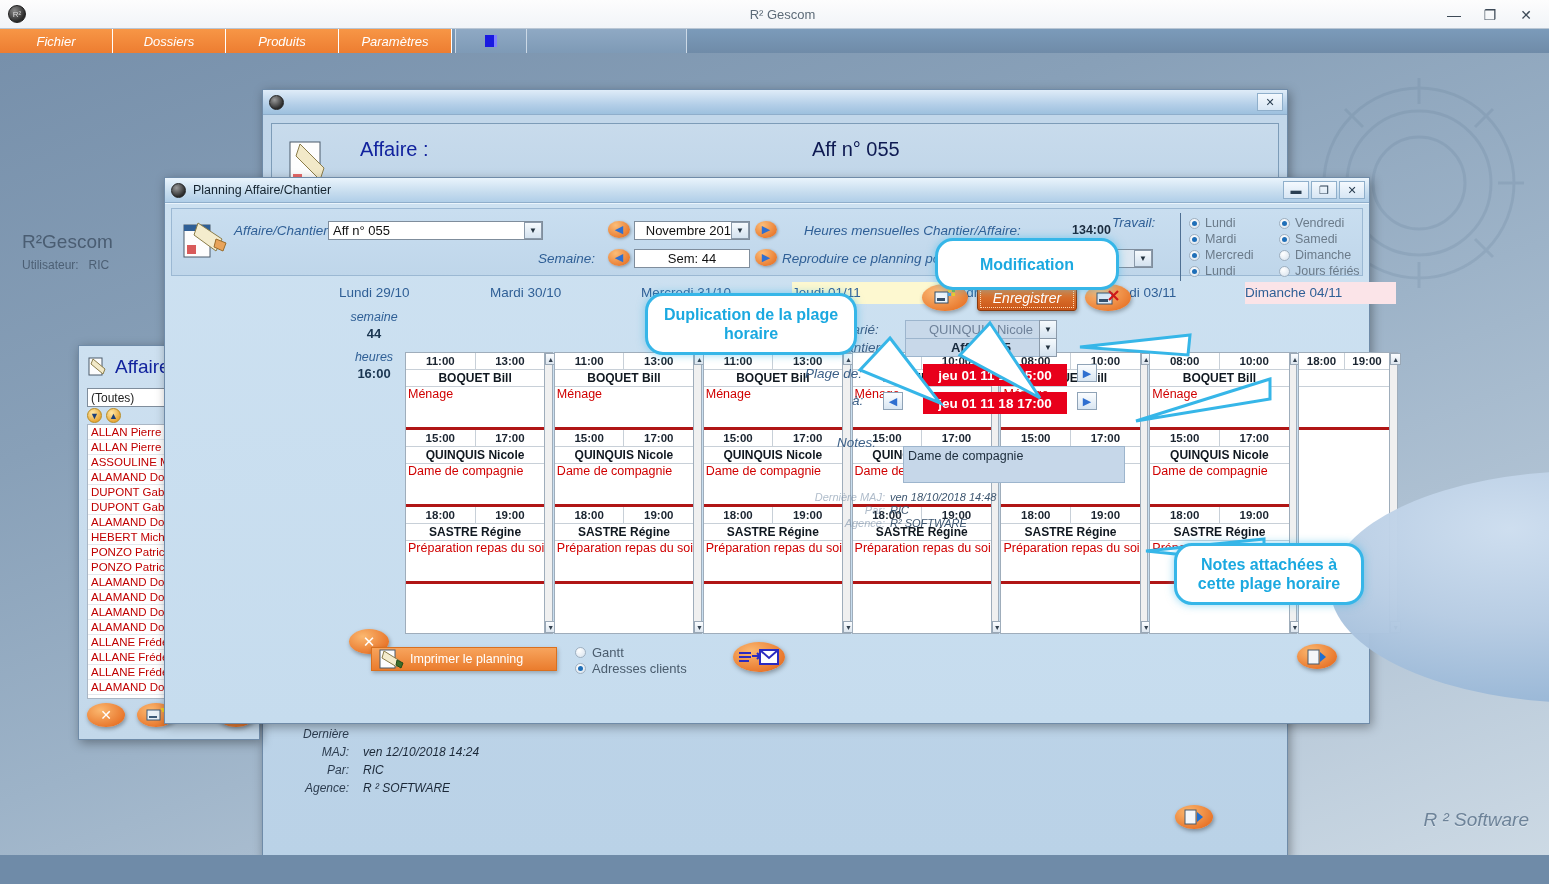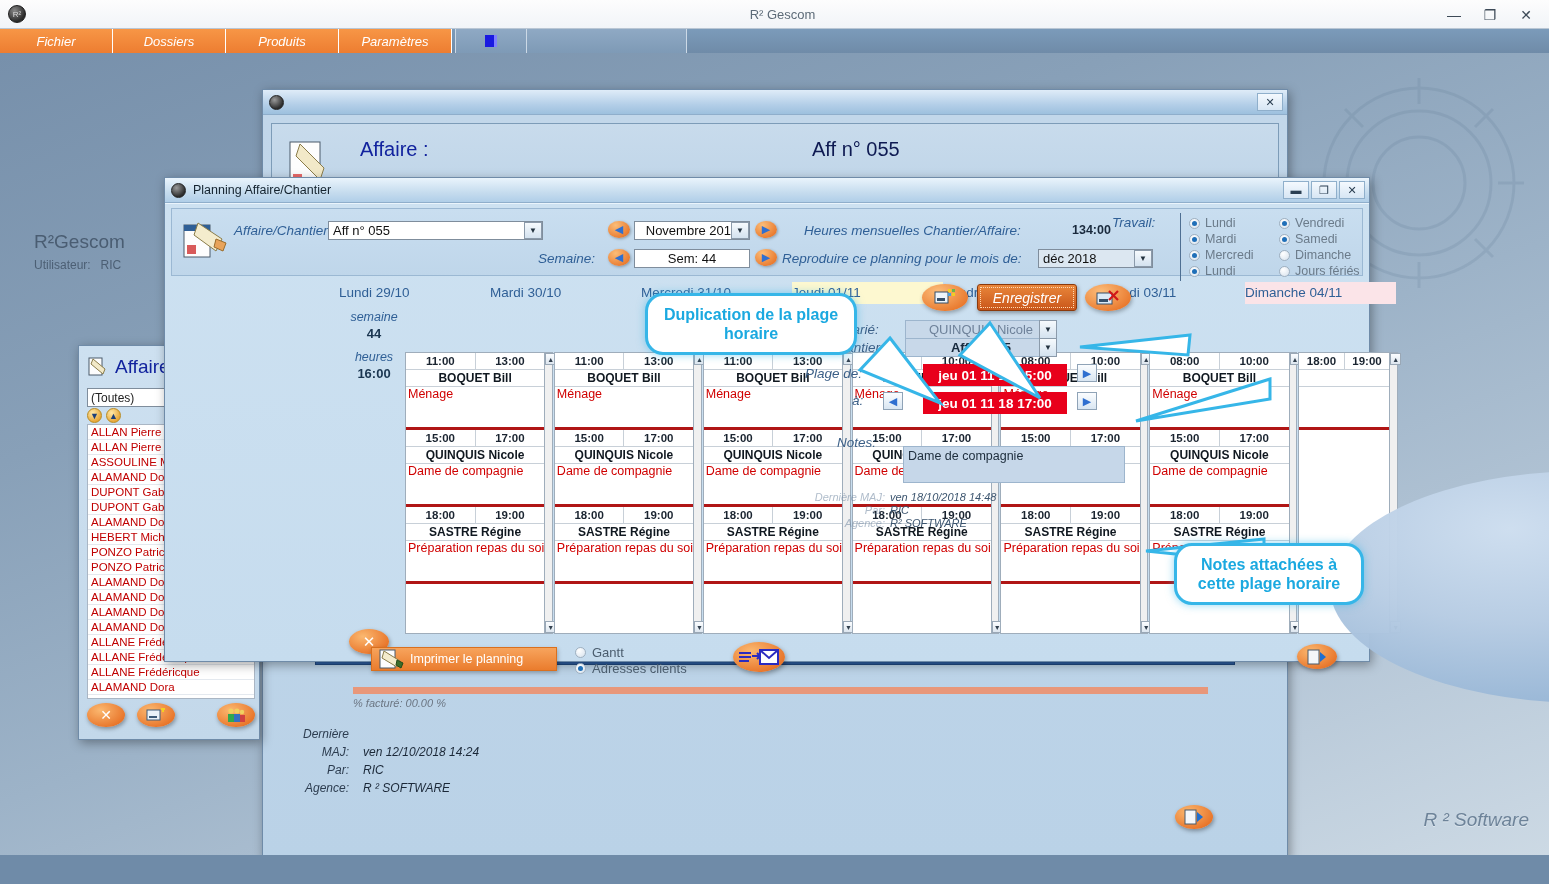--- a/index.html
+++ b/index.html
@@ -68,21 +68,21 @@
   .desktop {
     position:absolute; left:0; top:53px; width:1549px; height:802px;
     background:linear-gradient(160deg,#7790ab 0%, #88a0b8 30%, #9db3c8 55%, #b7c8d8 80%, #ccd9e4 100%);
     overflow:hidden;
   }
   .cogwatermark {
     position:absolute; right:20px; top:20px; width:360px; height:330px;
     opacity:.18;
   }
   .brand-left {
-    position:absolute; left:22px; top:178px; color:#4c5f74;margin-left:12px;
+    position:absolute; left:22px; top:178px; color:#4c5f74;
   }
   .brand-left .b1 { font-size:19px; color:#4a5d72; }
   .brand-left .b2 { font-size:14px; margin-top:3px; }
   .brand-left .b2 span { font-size:12px; margin-left:6px; }
   .brand-right {
     position:absolute; right:20px; bottom:24px;
     font-size:19px; font-style:italic; color:#6d8399;
     text-shadow:0 1px 0 #ffffff66;
   }
 
@@ -198,21 +198,21 @@
     border-bottom:1px solid #e4e9ef; line-height:15px; white-space:nowrap; }
   .cl-btns { position:absolute; left:8px; bottom:6px; width:168px; height:30px; }
   .cl-btn {
     position:absolute; width:38px;height:24px;border-radius:50%;
     background:radial-gradient(ellipse at 35% 30%,#fbb870,#e8752a 75%);
     box-shadow:1px 2px 4px rgba(0,0,0,.35);
     display:flex;align-items:center;justify-content:center;
   }
 
   
-  #planning-win { left:164px; top:124px; width:1206px; height:485px; }
+  #planning-win { left:164px; top:124px; width:1206px; height:547px; }
   #planning-win .win-tb { background:linear-gradient(#eaf4fc,#c6dcee 60%,#b0cee8); }
   .pl-body {
     position:absolute; left:0; top:25px; right:0; bottom:0;
     background:linear-gradient(#cde1f1,#c6dcee);
     border-top:1px solid #eaf4fc;
   }
   .pl-topcard {
     position:absolute; left:6px; top:4px; width:1192px; height:68px;
     background:linear-gradient(#c9def0,#bfd6ea);
     border:1px solid #9bb8d3;
@@ -978,20 +978,23 @@
     </div>
     <div class="callout" style="left:645px; top:240px; width:212px; height:62px;">
       <span>Duplication de la plage horaire</span>
     </div>
 
     <div class="c-tail" style="left:930px; top:250px; width:140px; height:110px;">
       <svg width="140" height="110">
         <path d="M60 20 L110 95 L30 52 Z" fill="#ffffff" stroke="#36b6e8" stroke-width="3"></path>
       </svg>
     </div>
+    <div class="callout" style="left:935px; top:185px; width:184px; height:52px;">
+      <span>Modification</span>
+    </div>
 
     <div class="c-tail" style="left:1020px; top:240px; width:180px; height:90px;">
       <svg width="180" height="90">
         <path d="M170 42 L60 54 L168 62 Z" fill="#ffffff" stroke="#36b6e8" stroke-width="3"></path>
       </svg>
     </div>
 
     <div class="c-tail" style="left:1090px; top:300px; width:190px; height:90px;">
       <svg width="190" height="90">
         <path d="M180 26 L46 68 L180 46 Z" fill="#ffffff" stroke="#36b6e8" stroke-width="3"></path>

